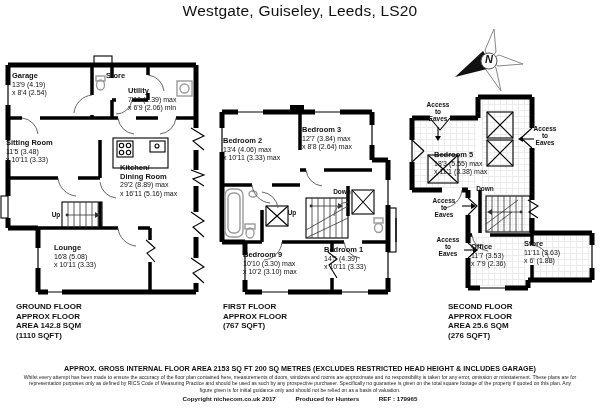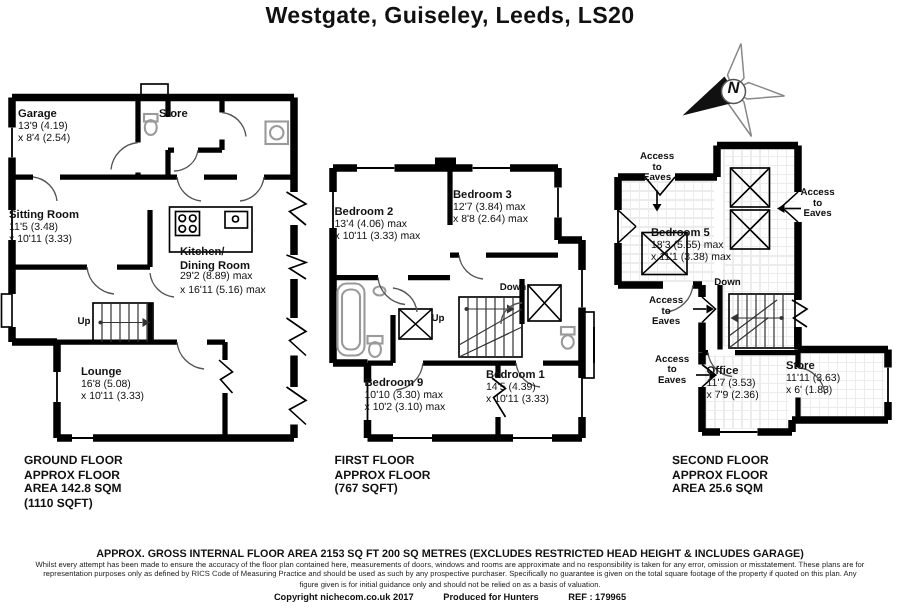--- a/index.html
+++ b/index.html
@@ -1,19 +1,19 @@
 <!DOCTYPE html>
 <html><head>
 <meta charset="utf-8">
 <style>
   html,body{margin:0;padding:0;background:#fff;}
   #page{position:relative;width:600px;height:410px;background:#fff;overflow:hidden;
         font-family:"Liberation Sans",sans-serif;color:#111;}
   #title{position:absolute;left:0;top:2px;width:600px;text-align:center;
-         font-size:15.5px;font-weight:bold;letter-spacing:.2px;}
+         font-size:15.5px;font-weight:normal;letter-spacing:.2px;}
   svg{position:absolute;left:0;top:0;}
   .w{stroke:#000;stroke-width:5;fill:none;}
   .w2{stroke:#000;stroke-width:3.5;fill:none;}
   .t{stroke:#000;stroke-width:1.1;fill:none;}
   .win{stroke:#000;stroke-width:1.2;fill:none;}
   .fx{stroke:#9a9a9a;stroke-width:1.4;fill:none;}
   .door{stroke:#555;stroke-width:.9;fill:none;}
   .tread{stroke:#333;stroke-width:.8;fill:none;}
   .lbl{position:absolute;text-align:left;font-size:7px;line-height:8.5px;}
   .lbl .rn{display:block;font-weight:bold;font-size:7.5px;}
@@ -261,20 +261,25 @@
   <div id="compass-n">N</div>
 
   <div class="lbl" style="left:12px;top:72px;width:74px">
     <span class="rn">Garage</span>
     <span class="rd">13'9 (4.19)</span>
     <span class="rd">x 8'4 (2.54)</span>
   </div>
   <div class="lbl" style="left:106px;top:72px;width:46px">
     <span class="rn">Store</span>
   </div>
+  <div class="lbl" style="left:128px;top:87px;width:72px">
+    <span class="rn">Utility</span>
+    <span class="rd">7'10 (2.39) max</span>
+    <span class="rd">x 6'9 (2.06) min</span>
+  </div>
   <div class="lbl" style="left:6px;top:139px;width:72px">
     <span class="rn">Sitting Room</span>
     <span class="rd">11'5 (3.48)</span>
     <span class="rd">x 10'11 (3.33)</span>
   </div>
   <div class="lbl" style="left:120px;top:164px;width:78px">
     <span class="rn">Kitchen/</span>
     <span class="rn">Dining Room</span>
     <span class="rd">29'2 (8.89) max</span>
     <span class="rd">x 16'11 (5.16) max</span>
@@ -353,20 +358,21 @@
   </div>
   <div class="lbl" style="left:524px;top:240px;width:64px">
     <span class="rn">Store</span>
     <span class="rd">11'11 (3.63)</span>
     <span class="rd">x 6' (1.83)</span>
   </div>
   <div class="cap" style="left:448px;top:302px;width:106px">
     <span>SECOND FLOOR</span>
     <span>APPROX FLOOR</span>
     <span>AREA 25.6 SQM</span>
+    <span>(276 SQFT)</span>
   </div>
 
   <div id="f-area">APPROX. GROSS INTERNAL FLOOR AREA 2153 SQ FT 200 SQ METRES (EXCLUDES RESTRICTED HEAD HEIGHT &amp; INCLUDES GARAGE)</div>
   <div id="f-disc">Whilst every attempt has been made to ensure the accuracy of the floor plan contained here, measurements of doors, windows and rooms are approximate and no responsibility is taken for any error, omission or misstatement. These plans are for representation purposes only as defined by RICS Code of Measuring Practice and should be used as such by any prospective purchaser. Specifically no guarantee is given on the total square footage of the property if quoted on this plan. Any figure given is for initial guidance only and should not be relied on as a basis of valuation.</div>
   <div id="f-copy">
     <span>Copyright nichecom.co.uk 2017</span>
     <span>Produced for Hunters</span>
     <span>REF : 179965</span>
   </div>
 

